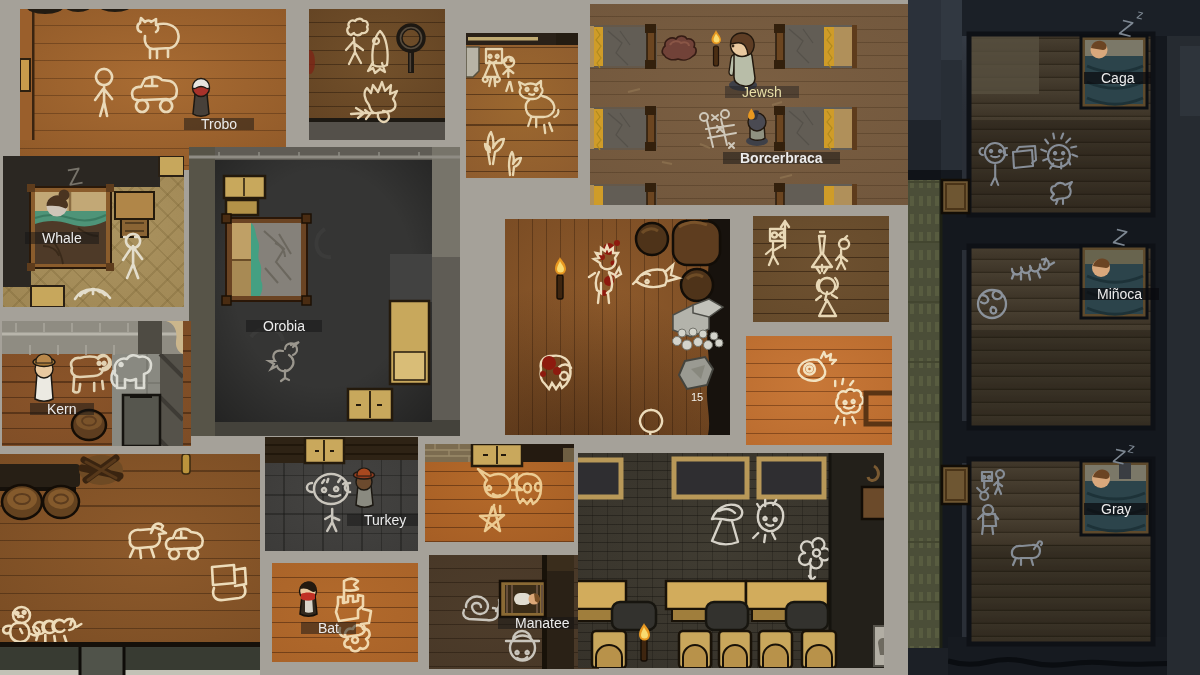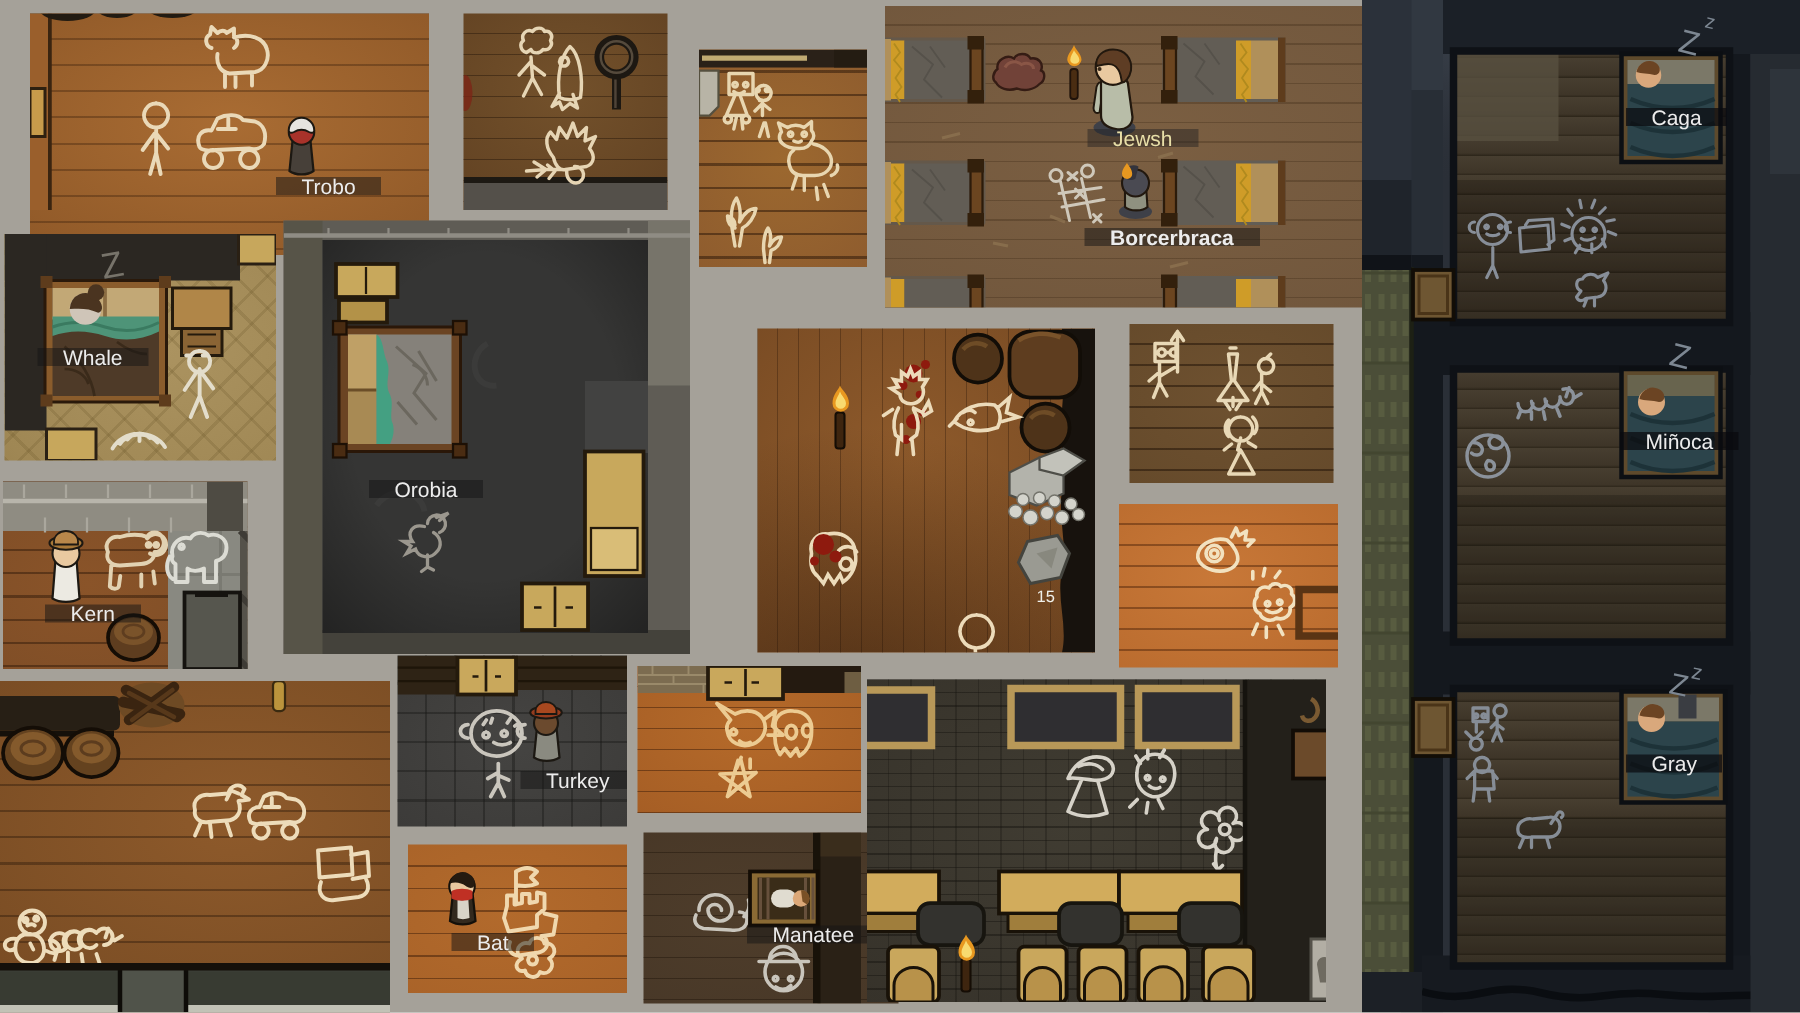--- a/index.html
+++ b/index.html
@@ -535,21 +535,21 @@
 
 <path d="M72,24 c5,4 8,10 7,14 c-2,6 -10,8 -17,6 c-7,-2 -11,-7 -9,-12 c2,-6 11,-10 19,-8 z m-14,9 a5.5,5.5 0 1 0 11,0 a5.5,5.5 0 1 0 -11,0 m3,0 a2.5,2.5 0 1 0 5,0 a2.5,2.5 0 1 0 -5,0 m14,-11 l3,-6 2,5 5,-3 -1,6 6,0 -4,4"></path>
 
 <path d="M92,62 c-1,-5 4,-8 8,-6 c1,-3 6,-4 8,-1 c4,-2 8,1 7,5 c3,2 3,7 -1,9 c1,5 -4,9 -9,7 c-4,3 -10,1 -11,-3 c-4,-1 -5,-8 -2,-11 z m7,3 a1.5,1.5 0 1 0 0.1,0 m8,-1 a1.5,1.5 0 1 0 0.1,0 m-9,7 c3,2 7,2 10,-1 m-16,10 l-3,7 m9,-5 l0,7 m8,-8 l3,6 m-20,-37 l0,-5 m7,3 l1,-5 m7,6 l3,-4"></path>
 </g>
 
 <rect x="120" y="57" width="30" height="31" fill="none" stroke="#5a3414" stroke-width="5"></rect>
 </svg>
 </div>
 
-<div class="p" id="kern" style="left:2px;top:321px;width:163px;height:125px;
+<div class="p" id="kern" style="left:2px;top:321px;width:189px;height:125px;
 background:repeating-linear-gradient(180deg,rgba(0,0,0,0) 0 14px,rgba(40,20,6,.45) 14px 15.5px),
 radial-gradient(140% 140% at 35% 55%,#8a5429 0%,#7c4c26 60%,#6a3e1e 100%);">
 <svg width="181" height="125" viewBox="0 0 181 125">
 
 <rect x="110" y="0" width="71" height="125" fill="#898981"></rect>
 <path d="M110,62 l71,0 m-36,-62 l0,125" stroke="#7a7a72" stroke-width="2"></path>
 
 <rect x="158" y="33" width="23" height="92" fill="#55524a"></rect>
 <path d="M158,33 l23,23 m-23,20 l23,23 m-23,20 l23,23" stroke="#3e3b35" stroke-width="4"></path>
 

